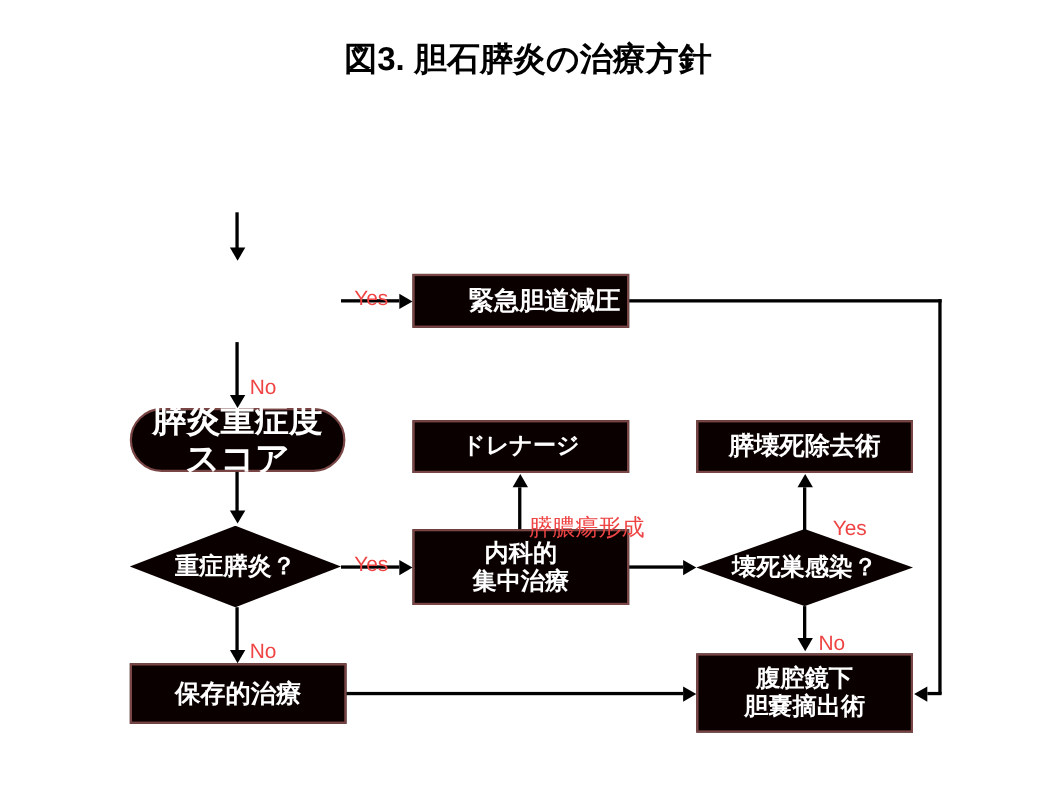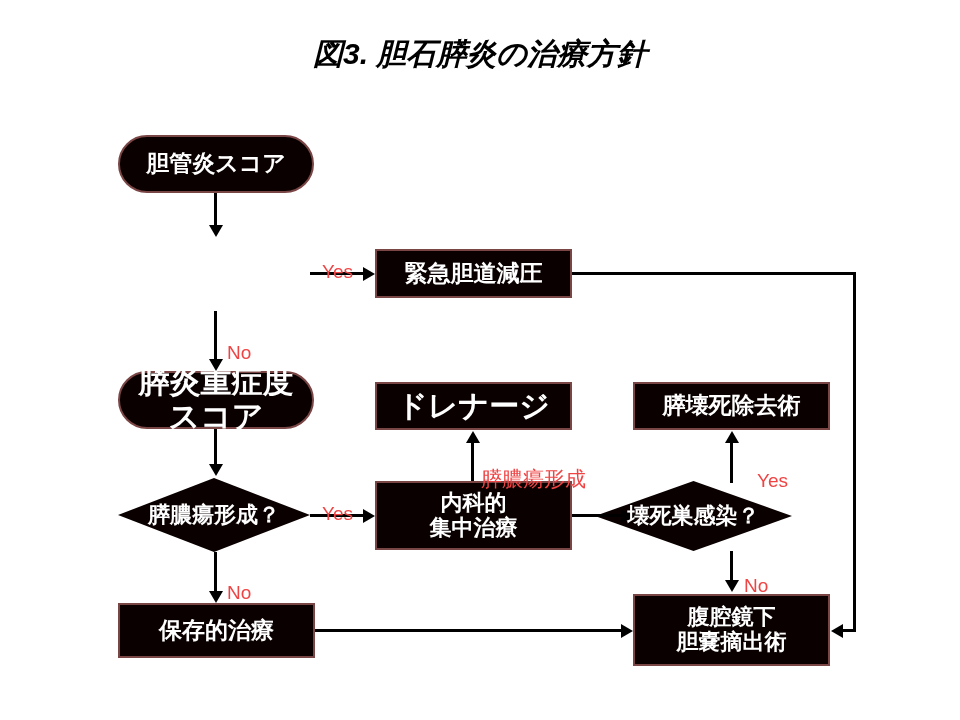--- a/index.html
+++ b/index.html
@@ -19,21 +19,20 @@
     position: absolute;
     left: 0;
     top: 34px;
     width: 960px;
     text-align: center;
     font-size: 30px;
     font-weight: 700;
     color: #000000;
     letter-spacing: 0px;
     font-family: "Liberation Sans", "DejaVu Sans", sans-serif;
-    font-style: italic;
   }
 
   
   .node {
     position: absolute;
     box-sizing: border-box;
     background: #0a0000;
     color: #ffffff;
     display: flex;
     align-items: center;
@@ -121,54 +120,51 @@
     font-weight: 400;
   }
 </style>
 </head>
 <body>
 
 <div id="page">
 
   <div id="title">図3. 胆石膵炎の治療方針</div>
 
-  <div class="node rounded" style="left:118px; top:135px; width:196px; height:58px; font-size:23px;">
-    <span class="label">胆管炎スコア</span>
-  </div>
-
-
-  <div class="node rect" style="left:375px; top:249px; width:197px; height:49px; font-size:23px;">
+
+
+  <div class="node rect" style="left:375px; top:249px; width:197px; height:49px; font-size:23px;justify-content:flex-end;">
     <span class="label">緊急胆道減圧</span>
   </div>
 
   <div class="node rounded" style="left:118px; top:371px; width:196px; height:58px; font-size:31px;">
     <span class="label">膵炎重症度スコア</span>
   </div>
 
   <div class="diamond" style="left:118px; top:478px; width:192px; height:74px;">
     <svg width="192" height="74" style="position:absolute;left:0;top:0;">
       <polygon points="96,0 192,37 96,74 0,37" fill="#0a0000"></polygon>
     </svg>
-    <span class="label" style="font-size:22px;">膵膿瘍形成？</span>
-  </div>
-
-  <div class="node rect" style="left:375px; top:382px; width:197px; height:48px; font-size:30px;">
+    <span class="label" style="font-size:22px;">重症膵炎？</span>
+  </div>
+
+  <div class="node rect" style="left:375px; top:382px; width:197px; height:48px; font-size:21px;">
     <span class="label">ドレナージ</span>
   </div>
 
   <div class="node rect" style="left:375px; top:481px; width:197px; height:69px; font-size:22px;">
     <span class="label">内科的
 集中治療</span>
   </div>
 
   <div class="node rect" style="left:633px; top:382px; width:197px; height:48px; font-size:23px;">
     <span class="label">膵壊死除去術</span>
   </div>
 
-  <div class="diamond" style="left:595px; top:481px; width:197px; height:70px;">
+  <div class="diamond" style="left:633px; top:481px; width:197px; height:70px;">
     <svg width="197" height="70" style="position:absolute;left:0;top:0;">
       <polygon points="98.5,0 197,35 98.5,70 0,35" fill="#0a0000"></polygon>
     </svg>
     <span class="label" style="font-size:22px;">壊死巣感染？</span>
   </div>
 
   <div class="node rect" style="left:118px; top:603px; width:197px; height:55px; font-size:23px;text-align:center;">
     <span class="label">保存的治療</span>
   </div>
 

